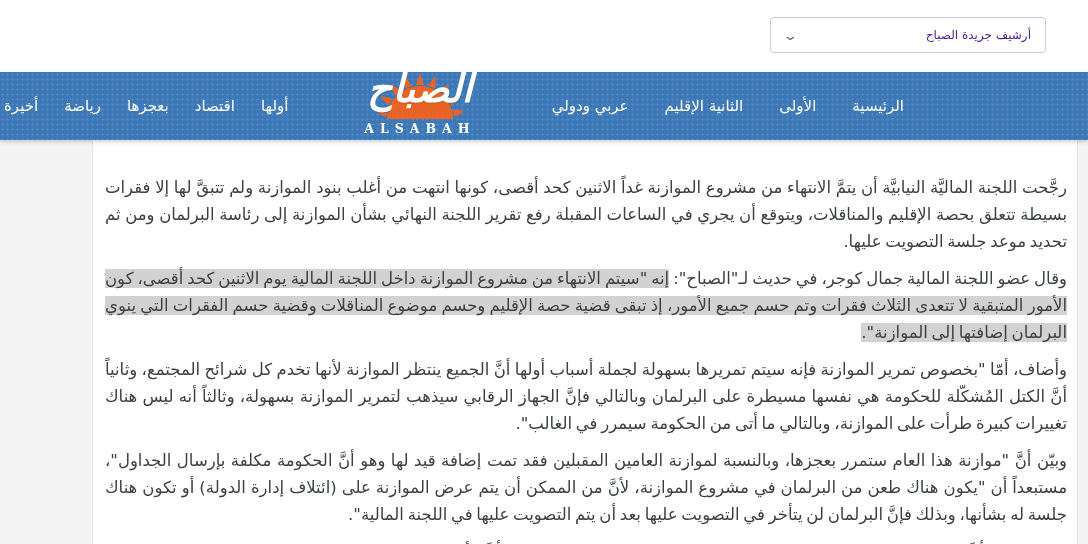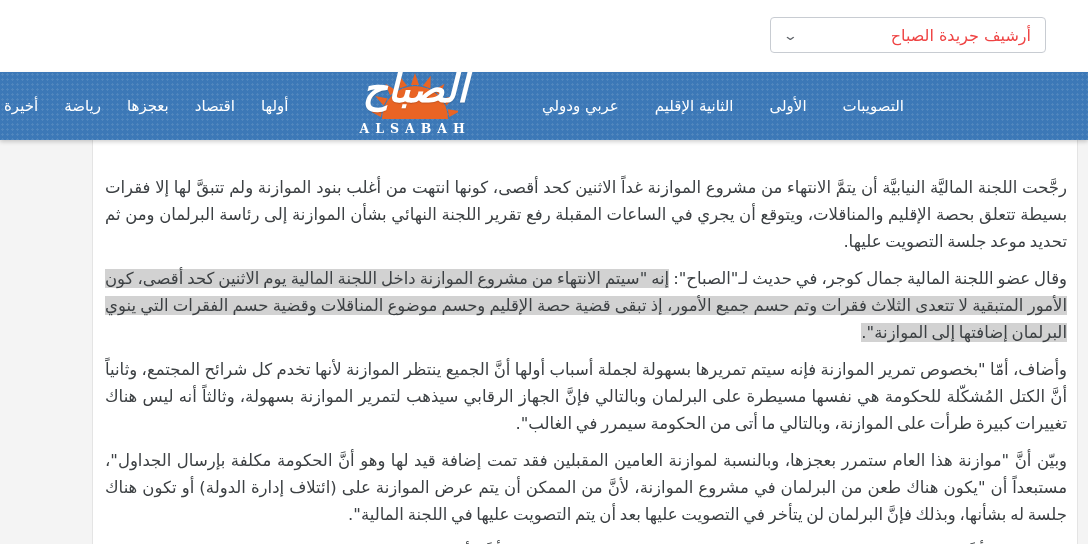--- a/index.html
+++ b/index.html
@@ -11,21 +11,21 @@
   }
   
   .topbar{height:72px;background:#ffffff;position:relative;}
   .archive-select{
     position:absolute;top:17px;right:42px;width:276px;height:36px;
     background:#fff;border:1px solid #c8ccd2;border-radius:4px;
     box-sizing:border-box;display:flex;align-items:center;
     justify-content:space-between;padding:0 14px;cursor:pointer;
   }
   .archive-select .chev{color:#5f6368;font-size:13px;line-height:1;transform:scaleX(1.4);}
-  .archive-select .archive-label{color:#ef4444;font-size:16px;direction:rtl;}
+  .archive-select .archive-label{color:#4c1d95;font-size:12px;direction:rtl;}
   
   .navbar{
     height:68px;background:var(--nav-blue,#3c78b7);
     background-image:radial-gradient(rgba(255,255,255,0.10) 1px, rgba(0,0,0,0) 1.2px);
     background-size:5px 5px;
     box-shadow:0 2px 4px rgba(0,0,0,0.18);
     position:relative;z-index:2;
   }
   .nav-inner{
     direction:rtl;display:flex;align-items:center;height:100%;
@@ -67,21 +67,21 @@
 <header class="topbar">
   <div class="archive-select">
     <span class="chev">⌄</span>
     <span class="archive-label">أرشيف جريدة الصباح</span>
   </div>
 </header>
 
 <nav class="navbar">
   <div class="nav-inner">
     <div class="nav-group nav-group-right">
-        <a class="nav-item">التصويبات</a>
+        <a class="nav-item">الرئيسية</a>
         <a class="nav-item">الأولى</a>
         <a class="nav-item">الثانية الإقليم</a>
         <a class="nav-item">عربي ودولي</a>
       </div>
 
     <div class="logo">
       <svg width="86" height="52" viewBox="0 0 86 52">
         <g transform="translate(43,46)" fill="#e96424">
           <polygon points="0,-46 4,-34 -4,-34" transform="rotate(-80)"></polygon>
           <polygon points="0,-46 4,-34 -4,-34" transform="rotate(-60)"></polygon>

